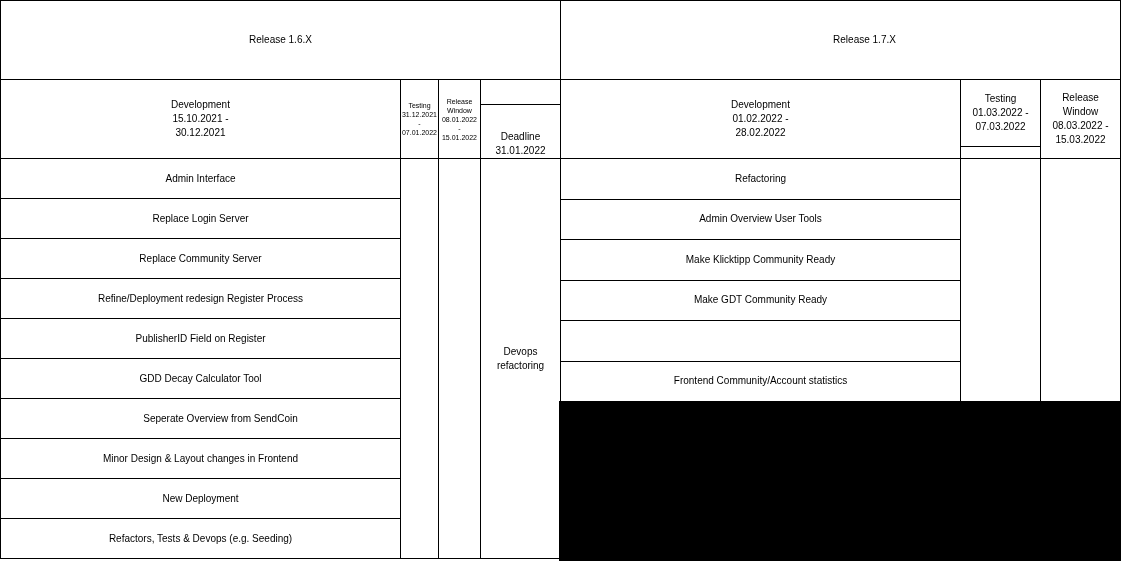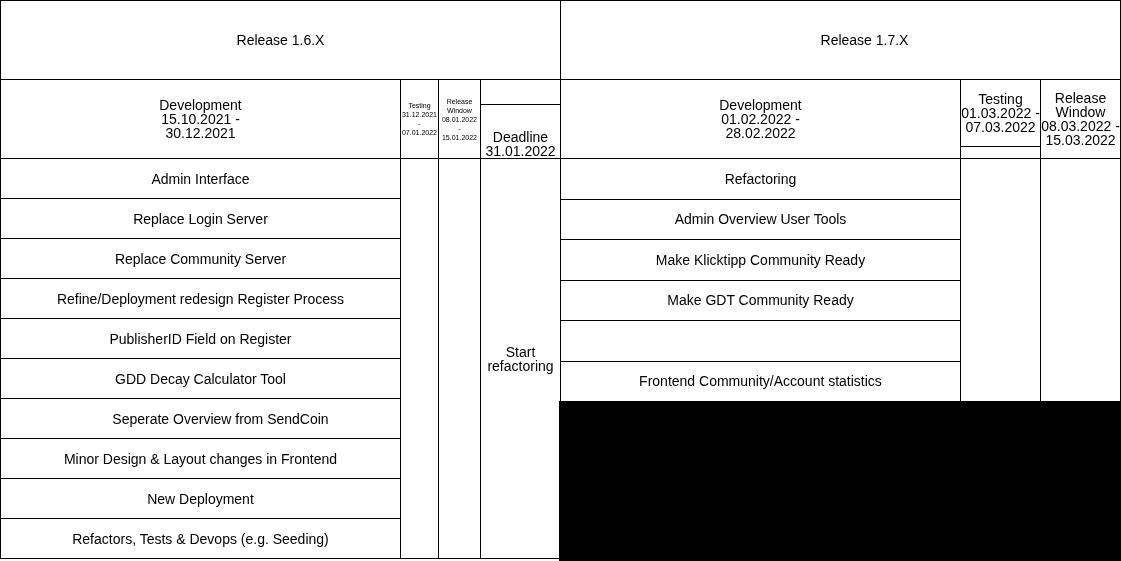--- a/index.html
+++ b/index.html
@@ -19,21 +19,21 @@
   .cell {
     position: absolute;
     box-sizing: border-box;
     border: 1px solid #000000;
     background: #ffffff;
     display: flex;
     align-items: center;
     justify-content: center;
     text-align: center;
     white-space: pre-line;
-    font-size: 14px;
+    font-size: 10px;
     line-height: 14px;
     overflow: hidden;
   }
   .small {
     font-size: 7px;
     line-height: 9px;
   }
   
   .rel16-title { left: 0px;    top: 0px; width: 561px; height: 80px; }
   .rel17-title { left: 560px;  top: 0px; width: 561px; height: 80px; padding-left: 48px; }
@@ -110,21 +110,21 @@
   <div class="cell l-row l-r3">Refine/Deployment redesign Register Process</div>
   <div class="cell l-row l-r4">PublisherID Field on Register</div>
   <div class="cell l-row l-r5">GDD Decay Calculator Tool</div>
   <div class="cell l-row l-r6">Seperate Overview from SendCoin</div>
   <div class="cell l-row l-r7">Minor Design &amp; Layout changes in Frontend</div>
   <div class="cell l-row l-r8">New Deployment</div>
   <div class="cell l-row l-r9">Refactors, Tests &amp; Devops (e.g. Seeding)</div>
 
   <div class="cell l-test-body"></div>
   <div class="cell l-rw-body"></div>
-  <div class="cell l-dl-body">Start
+  <div class="cell l-dl-body">Devops
 refactoring</div>
 
   <div class="cell r-row r-r0">Refactoring</div>
   <div class="cell r-row r-r1">Admin Overview User Tools</div>
   <div class="cell r-row r-r2">Make Klicktipp Community Ready</div>
   <div class="cell r-row r-r3">Make GDT Community Ready</div>
   <div class="cell r-row r-r5">Frontend Community/Account statistics</div>
 
   <div class="cell r-test-body"></div>
   <div class="cell r-rw-body"></div>

